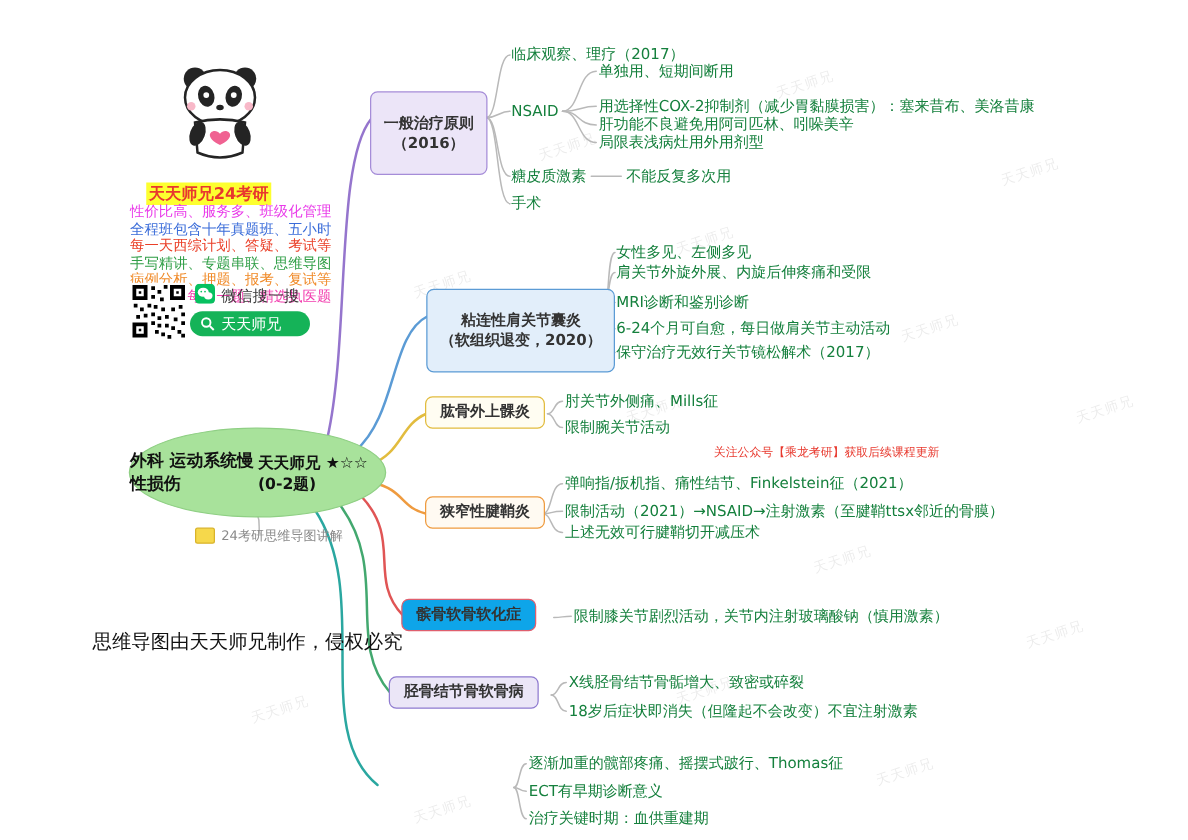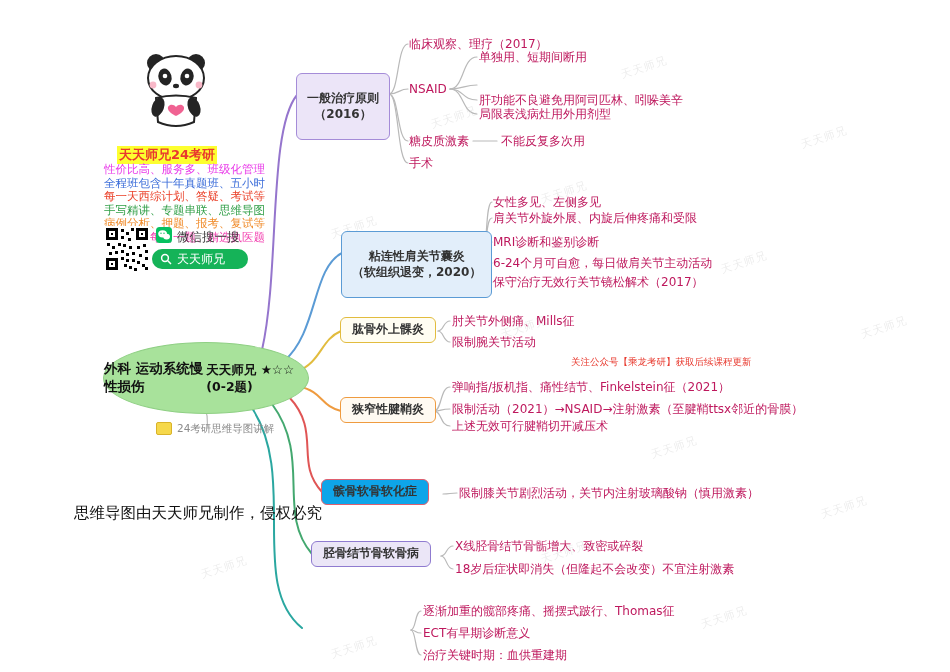--- a/index.html
+++ b/index.html
@@ -2,21 +2,21 @@
 <html><head>
 <meta charset="utf-8">
 <style>
   html,body{margin:0;padding:0;background:#fff;}
   .canvas{position:relative;width:950px;height:672px;background:#fff;overflow:hidden;
           font-family:"DejaVu Sans",sans-serif;}
   svg.layer{position:absolute;left:0;top:0;z-index:1;}
   .wm{position:absolute;z-index:0;font-size:11px;color:rgba(0,0,0,0.08);
       transform:rotate(-18deg);letter-spacing:1px;white-space:nowrap;}
   .node,.child,.txt{position:absolute;z-index:2;}
-  .child{transform:translateY(-50%);white-space:nowrap;font-size:12px;color:#be185d;}
+  .child{transform:translateY(-50%);white-space:nowrap;font-size:12px;color:#15803d;}
   .topic{position:absolute;z-index:2;border-radius:6px;border:1.5px solid #888;
          padding:4px 11px;text-align:center;font-size:12px;color:#333;line-height:1.3;
          white-space:nowrap;font-weight:600;}
   .topic.two{padding:17px 10px;font-weight:600;}
   .b1{border-color:#a58cd8;background:#ece5f8;}
   .b2{border-color:#5b9bd5;background:#e2eefa;}
   .b3{border-color:#e2bc3e;background:#fffdf2;}
   .b4{border-color:#ef9b3f;background:#fffaf2;}
   .b5{border-color:#df5f6e;background:#0ea5e9;}
   .b6{border-color:#8f7bd0;background:#ebe6f7;}
@@ -215,20 +215,21 @@
     <div class="note-text">24考研思维导图讲解</div>
   </div>
 
   <div class="topic two b1" style="left:296px;top:73px">
     <div>一般治疗原则</div>
     <div>（2016）</div>
   </div>
   <div class="child" style="left:409px;top:44px">临床观察、理疗（2017）</div>
   <div class="child" style="left:409px;top:89px">NSAID</div>
   <div class="child" style="left:479px;top:57px">单独用、短期间断用</div>
+  <div class="child" style="left:479px;top:85px">用选择性COX-2抑制剂（减少胃黏膜损害）：塞来昔布、美洛昔康</div>
   <div class="child" style="left:479px;top:100px">肝功能不良避免用阿司匹林、吲哚美辛</div>
   <div class="child" style="left:479px;top:114px">局限表浅病灶用外用剂型</div>
   <div class="child" style="left:409px;top:141px">糖皮质激素</div>
   <div class="child" style="left:501px;top:141px">不能反复多次用</div>
   <div class="child" style="left:409px;top:163px">手术</div>
 
   <div class="topic two b2" style="left:341px;top:231px">
     <div>粘连性肩关节囊炎</div>
     <div>（软组织退变，2020）</div>
   </div>

